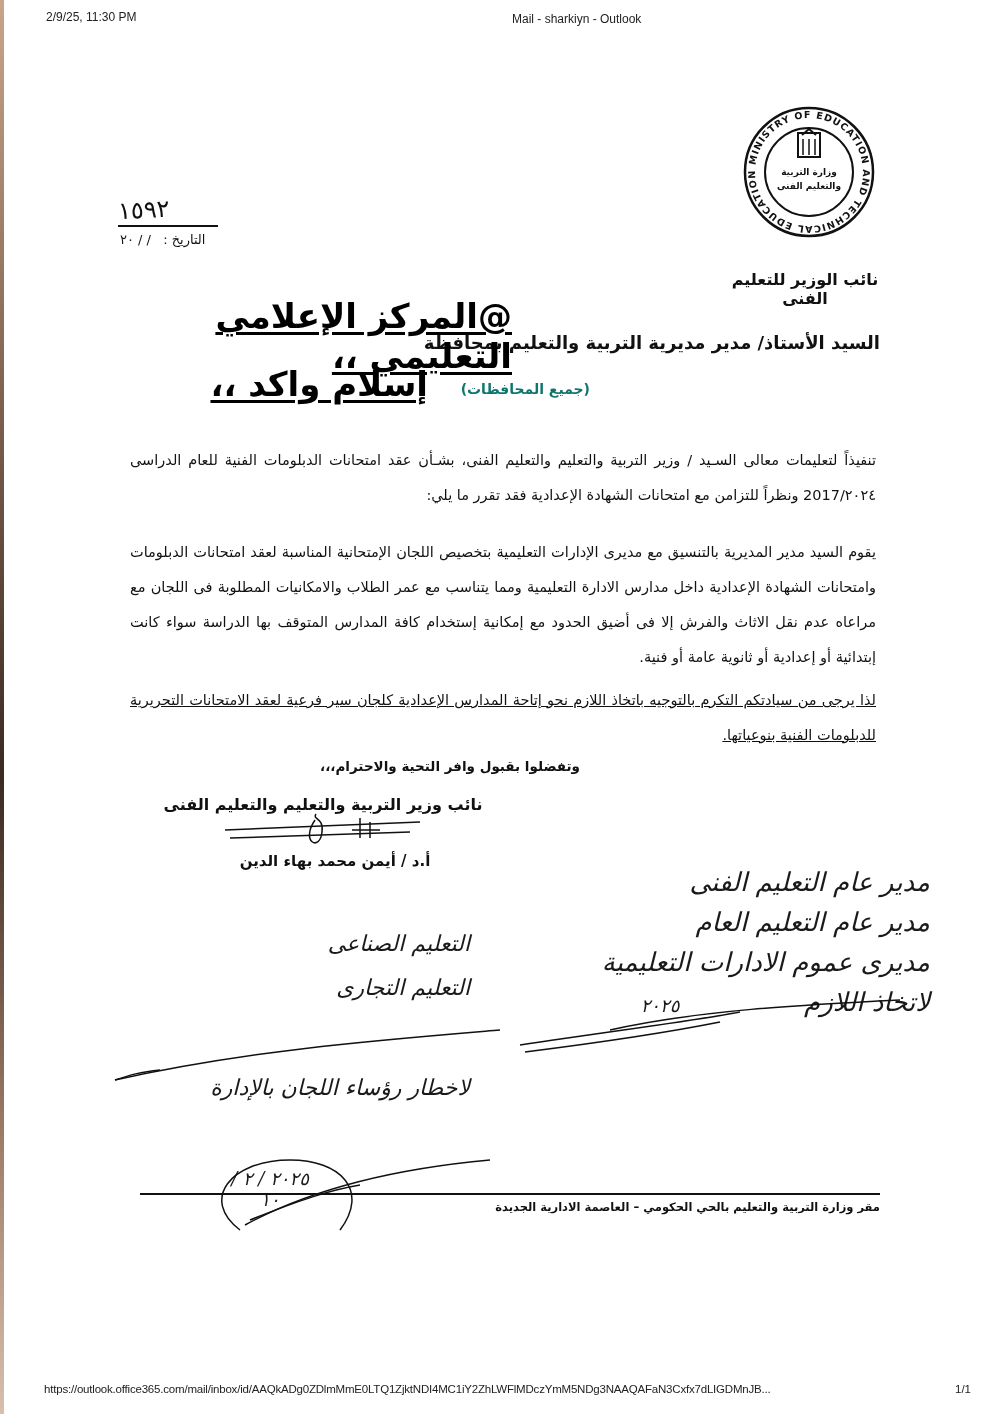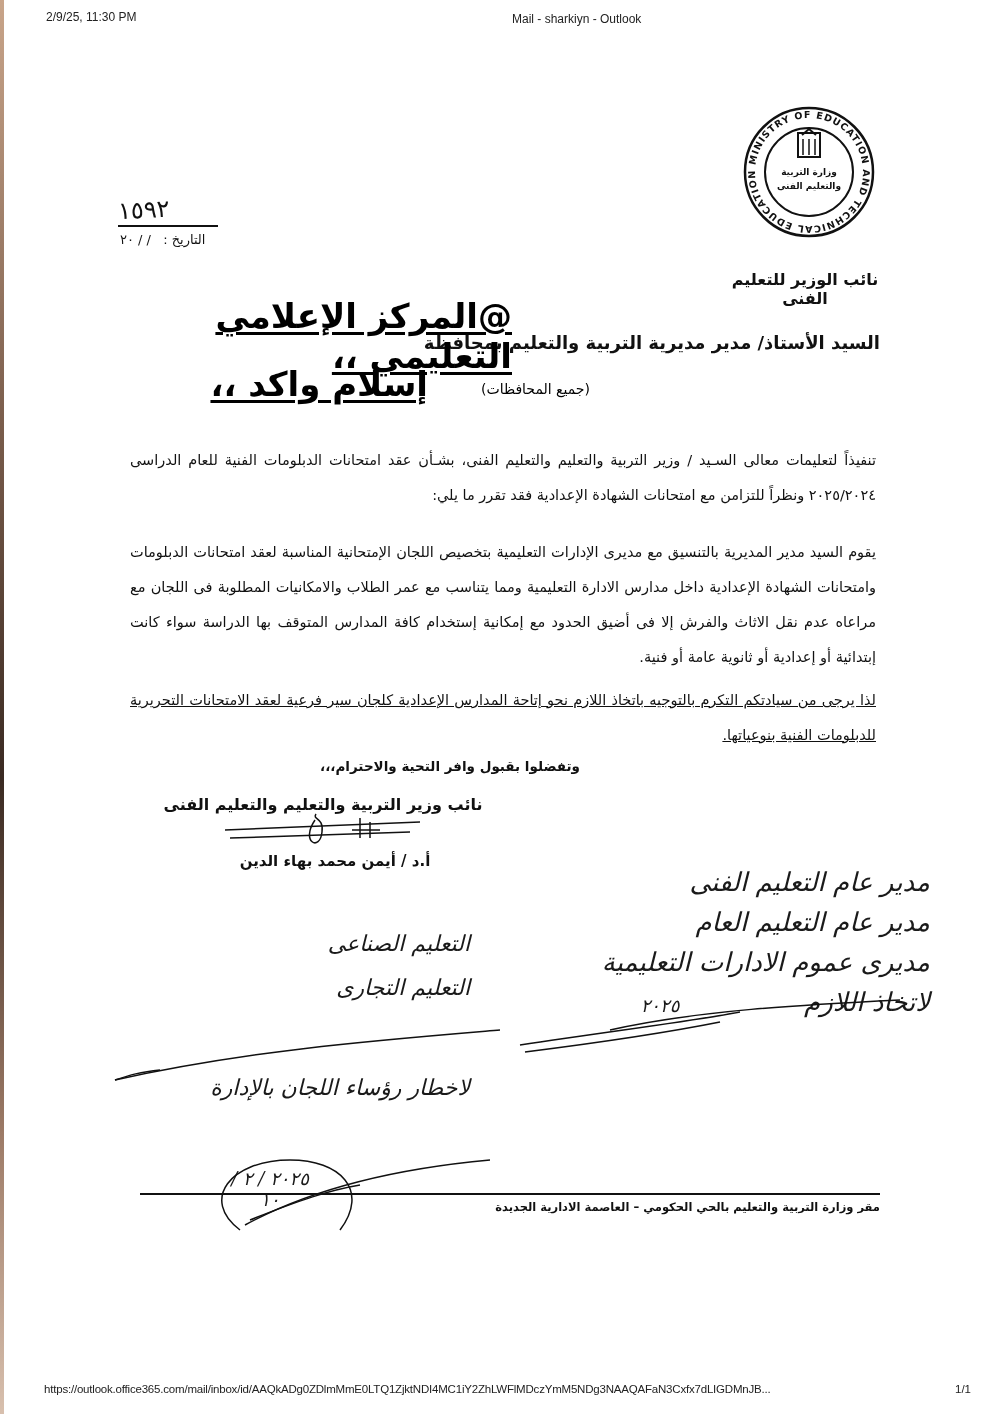--- a/index.html
+++ b/index.html
@@ -52,21 +52,21 @@
     }
     .overlay-1 { left: 88px; top: 296px; width: 424px; font-size: 34px; text-align: right; }
     .overlay-2 { left: 208px; top: 364px; width: 220px; font-size: 34px; text-align: right; }
 
     .addressee {
       position: absolute; left: 390px; top: 332px; width: 490px; text-align: right;
       font-weight: bold; font-size: 18px; color: #111;
     }
     .addressee-sub {
       position: absolute; left: 440px; top: 381px; width: 150px; text-align: right;
-      font-weight: normal; font-size: 14px; color: #000000;
+      font-weight: bold; font-size: 14px; color: #0f766e;
     }
 
     .body-para {
       position: absolute; left: 130px; width: 746px; text-align: justify; text-align-last: right;
       font-family: "DejaVu Sans", sans-serif; font-size: 14.5px; line-height: 35px; color: #111;
     }
     .para-1 { top: 443px; }
     .para-2 { top: 535px; }
     .para-3 { top: 683px; text-decoration: underline; }
     .closing {
@@ -138,21 +138,21 @@
   <span class="lbl">التاريخ :</span>
   <span>/ / ٢٠</span>
 </div>
 
 <div class="addressee rtl">السيد الأستاذ/ مدير مديرية التربية والتعليم بمحافظة</div>
 <div class="addressee-sub rtl">(جميع المحافظات)</div>
 
 <div class="overlay-text overlay-1 rtl">@المركز الإعلامي التعليمي ،،</div>
 <div class="overlay-text overlay-2 rtl">إسلام واكد ،،</div>
 
-<div class="body-para para-1 rtl">تنفيذاً لتعليمات معالى السـيد / وزير التربية والتعليم والتعليم الفنى، بشـأن عقد امتحانات الدبلومات الفنية للعام الدراسى ٢٠٢٥/٢٠٢٤ ونظراً للتزامن مع امتحانات الشهادة الإعدادية فقد تقرر ما يلي:</div>
+<div class="body-para para-1 rtl">تنفيذاً لتعليمات معالى السـيد / وزير التربية والتعليم والتعليم الفنى، بشـأن عقد امتحانات الدبلومات الفنية للعام الدراسى 2017/٢٠٢٤ ونظراً للتزامن مع امتحانات الشهادة الإعدادية فقد تقرر ما يلي:</div>
 <div class="body-para para-2 rtl">يقوم السيد مدير المديرية بالتنسيق مع مديرى الإدارات التعليمية بتخصيص اللجان الإمتحانية المناسبة لعقد امتحانات الدبلومات وامتحانات الشهادة الإعدادية داخل مدارس الادارة التعليمية ومما يتناسب مع عمر الطلاب والامكانيات المطلوبة فى اللجان مع مراعاه عدم نقل الاثاث والفرش إلا فى أضيق الحدود مع إمكانية إستخدام كافة المدارس المتوقف بها الدراسة سواء كانت إبتدائية أو إعدادية أو ثانوية عامة أو فنية.</div>
 <div class="body-para para-3 rtl">لذا يرجى من سيادتكم التكرم بالتوجيه باتخاذ اللازم نحو إتاحة المدارس الإعدادية كلجان سير فرعية لعقد الامتحانات التحريرية للدبلومات الفنية بنوعياتها.</div>
 <div class="closing rtl">وتفضلوا بقبول وافر التحية والاحترام،،،</div>
 
 <div class="sig-title rtl">نائب وزير التربية والتعليم والتعليم الفنى</div>
 <svg class="sig-scribble" viewBox="0 0 210 40">
   <path d="M5 18 L200 10" stroke="#111" stroke-width="1.5" fill="none"></path>
   <path d="M10 26 L190 20" stroke="#111" stroke-width="1.5" fill="none"></path>
   <path d="M95 8 C 80 30, 100 40, 102 20 C 104 5, 92 8, 96 2" stroke="#111" stroke-width="1.5" fill="none"></path>
   <path d="M140 6 L140 26 M150 10 L150 26 M132 18 L160 18" stroke="#111" stroke-width="1.5" fill="none"></path>

